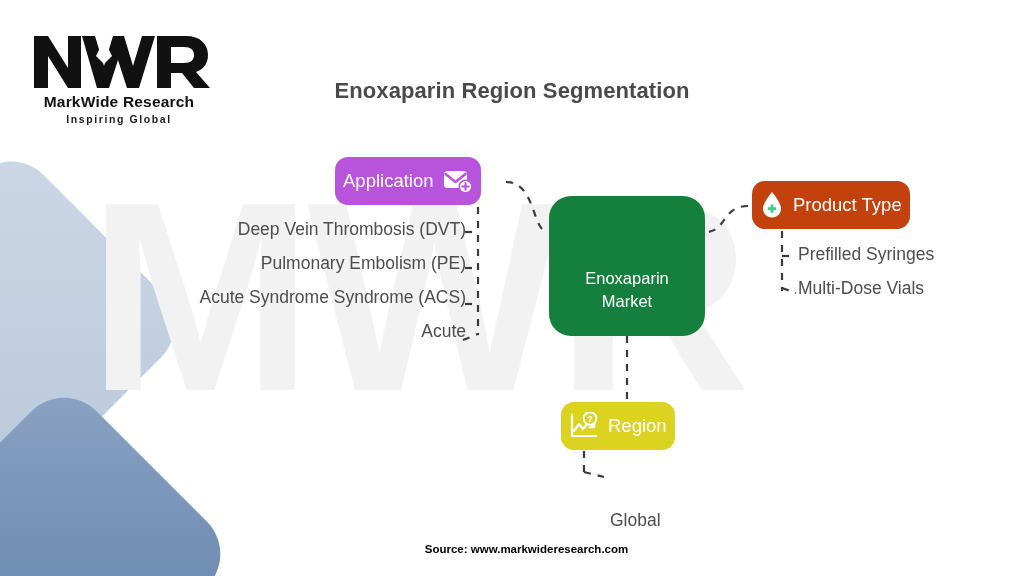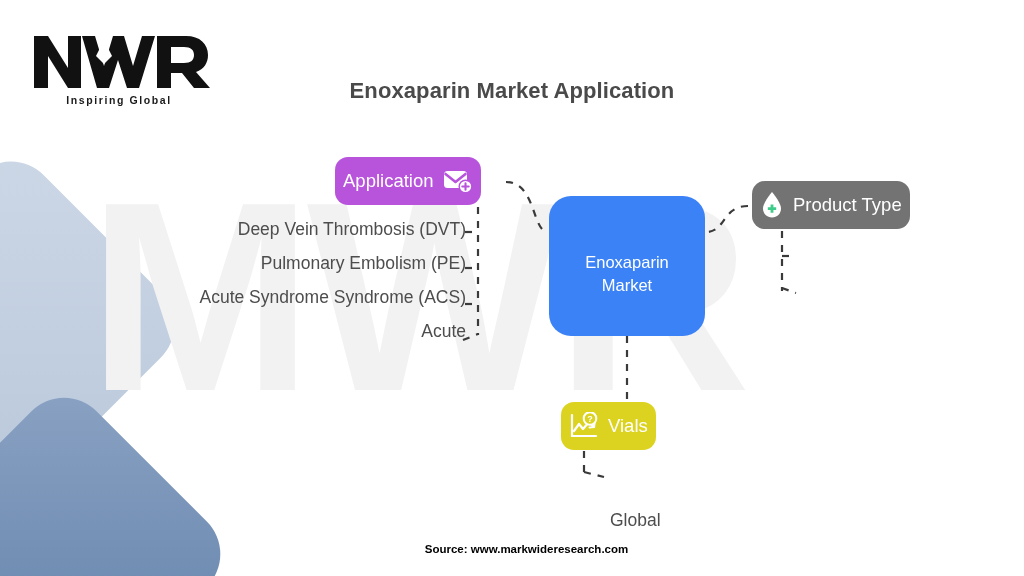--- a/index.html
+++ b/index.html
@@ -66,26 +66,26 @@
   }
 
   
   .lines { position: absolute; left: 0; top: 0; width: 1024px; height: 576px; }
 
   
   .center-node {
     position: absolute;
     left: 549px; top: 196px;
     width: 156px; height: 140px;
-    background: #3b82f6;
+    background: #15803d;
     border-radius: 22px;
     display: flex;
     align-items: flex-end;
     justify-content: center;
-    padding-bottom: 40px;
+    padding-bottom: 24px;
   }
   .center-label {
     color: #ffffff;
     font-size: 16.5px;
     line-height: 1.35;
     text-align: center;
     font-weight: normal;
   }
 
   
@@ -152,24 +152,25 @@
 
   <div class="logo">
     <svg class="logo-mark" width="190" height="62" viewBox="0 0 190 62">
       <g fill="#111111">
         <path d="M10 58 L10 6 L24 6 L44 38 L44 6 L57 6 L57 58 L44 58 L24 26 L24 58 Z"></path>
         <path d="M58 6 L71 6 L80 36 L89 6 L100 6 L109 36 L118 6 L131 6 L115 58 L103 58 L94 30 L85 58 L73 58 Z"></path>
         <path d="M133 6 L162 6 C176 6 184 14 184 25 C184 33 180 39 172 42 L186 58 L170 58 L158 43 L147 43 L147 58 L133 58 Z M147 17 L147 33 L160 33 C167 33 170 30 170 25 C170 20 167 17 160 17 Z"></path>
         <path d="M80 10 L88 26 L80 34 L72 26 Z" fill="#ffffff"></path>
       </g>
     </svg>
+    <div class="logo-name">MarkWide Research</div>
     <div class="logo-tag">Inspiring Global</div>
   </div>
 
-  <div class="title">Enoxaparin Market Application</div>
+  <div class="title">Enoxaparin Region Segmentation</div>
 
   <svg class="lines" viewBox="0 0 1024 576">
     <g fill="none" stroke="#3a3a3a" stroke-width="2.2" stroke-dasharray="7 7" stroke-linecap="butt">
 
       <path d="M506 182 C 536 182 532 232 548 232"></path>
 
       <path d="M748 206 C 722 206 726 232 706 232"></path>
 
       <path d="M627 336 L627 402"></path>
 
@@ -201,50 +202,54 @@
       <svg width="30" height="26" viewBox="0 0 30 26">
         <rect x="1" y="3" width="23" height="17" rx="3.5" fill="#ffffff"></rect>
         <path d="M2.5 6 L12.5 14 L22.5 6" fill="none" stroke="#b853dc" stroke-width="2.6" stroke-linecap="round" stroke-linejoin="round"></path>
         <circle cx="22.5" cy="18.5" r="7" fill="#b853dc"></circle>
         <circle cx="22.5" cy="18.5" r="5.6" fill="#ffffff"></circle>
         <path d="M22.5 15.3 V21.7 M19.3 18.5 H25.7" stroke="#b853dc" stroke-width="2.1" stroke-linecap="round"></path>
       </svg>
     </span>
   </div>
 
-  <div class="badge badge-product" style="background:#737373">
+  <div class="badge badge-product" style="background:#c2410c">
     <span class="b-ico">
       <svg width="24" height="28" viewBox="0 0 24 28">
         <path d="M12 1 C12 1 3 11.5 3 17.5 C3 22.7 7 26.5 12 26.5 C17 26.5 21 22.7 21 17.5 C21 11.5 12 1 12 1 Z" fill="#ffffff"></path>
         <path d="M10.6 13.4 H13.4 V16.2 H16.2 V19 H13.4 V21.8 H10.6 V19 H7.8 V16.2 H10.6 Z" fill="#3fcc8b"></path>
       </svg>
     </span>
     <span>Product Type</span>
   </div>
 
   <div class="badge badge-region" style="background:#dcd320">
     <span class="b-ico">
       <svg width="30" height="28" viewBox="0 0 30 28">
         <path d="M3 3 V24 H27" fill="none" stroke="#ffffff" stroke-width="2.2" stroke-linecap="round"></path>
         <path d="M5 19 L10 12 L14 17 L20 10 L25 15" fill="none" stroke="#ffffff" stroke-width="2.2" stroke-linecap="round" stroke-linejoin="round"></path>
         <path d="M25 15 L25.5 10.5 M25 15 L20.6 15.5" fill="none" stroke="#ffffff" stroke-width="2.2" stroke-linecap="round"></path>
         <circle cx="21" cy="6.5" r="6.3" fill="#dcd320" stroke="#ffffff" stroke-width="2"></circle>
         <text x="21" y="10" font-family="Liberation Sans, sans-serif" font-size="9" font-weight="bold" fill="#ffffff" text-anchor="middle">?</text>
       </svg>
     </span>
-    <span>Vials</span>
+    <span>Region</span>
   </div>
 
   <div class="app-leaves">
     <div class="leaf">Deep Vein Thrombosis (DVT)</div>
     <div class="leaf">Pulmonary Embolism (PE)</div>
     <div class="leaf">Acute Syndrome Syndrome (ACS)</div>
     <div class="leaf">Acute</div>
   </div>
 
+  <div class="pt-leaves">
+    <div class="leaf">Prefilled Syringes</div>
+    <div class="leaf">Multi-Dose Vials</div>
+  </div>
 
   <div class="rg-leaves">
     <div class="leaf">Global</div>
   </div>
 
   <div class="source">Source: www.markwideresearch.com</div>
 
 </div>
 
 </body></html>

